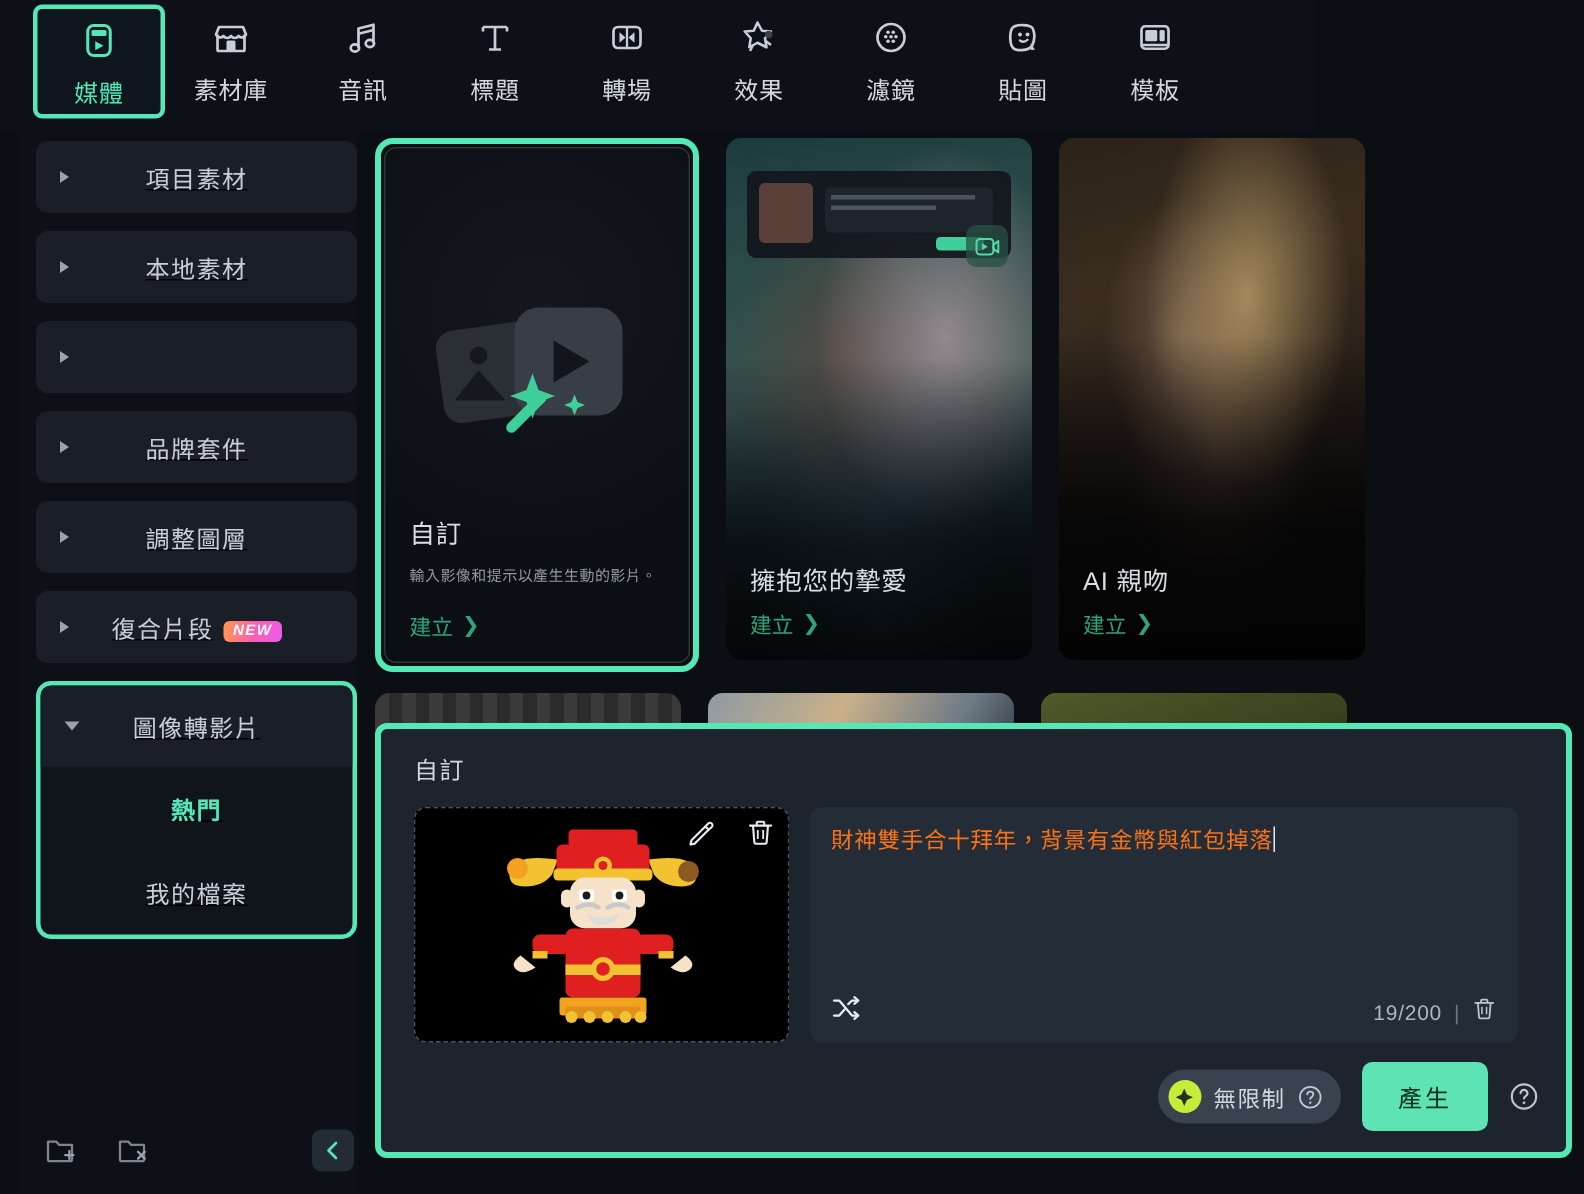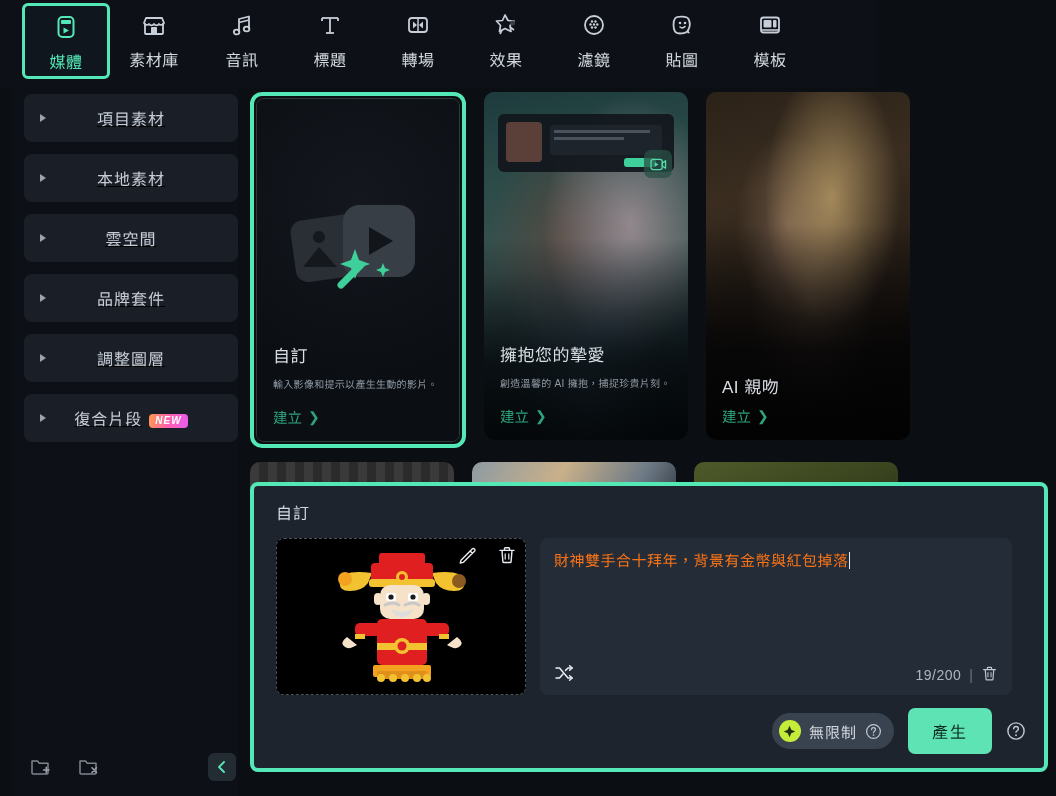--- a/index.html
+++ b/index.html
@@ -357,40 +357,51 @@
       <span class="side-label">項目素材</span>
     </div>
 
     <div class="side-item">
       <span class="caret"></span>
       <span class="side-label">本地素材</span>
     </div>
 
     <div class="side-item">
       <span class="caret"></span>
-      <span class="side-label">雲空間</span>
     </div>
 
     <div class="side-item">
       <span class="caret"></span>
       <span class="side-label">品牌套件</span>
     </div>
 
     <div class="side-item">
       <span class="caret"></span>
       <span class="side-label">調整圖層</span>
     </div>
 
     <div class="side-item">
       <span class="caret"></span>
       <span class="side-label">
         <span>復合片段</span><span class="badge-new">NEW</span>
       </span>
     </div>
 
+    <div class="side-group">
+      <div class="grp-head">
+        <span class="caret down"></span>
+        <span class="side-label">圖像轉影片</span>
+      </div>
+      <div class="grp-sub sel">
+        <span>熱門</span>
+      </div>
+      <div class="grp-sub norm">
+        <span>我的檔案</span>
+      </div>
+    </div>
 
     <div class="side-bottom">
       <span class="sb-ico">
         <svg width="22" height="20" viewBox="0 0 22 20" fill="none">
           <path d="M2 16 V4 h5.5 l1.8 2.2 H18 V16 a1 1 0 01-1 1 H3 a1 1 0 01-1 -1 Z" stroke="#7d858f" stroke-width="1.5" stroke-linejoin="round"></path>
           <path d="M13.5 13 H19 M16.25 10.3 V15.7" stroke="#9aa3ae" stroke-width="1.5" stroke-linecap="round"></path>
         </svg>
       </span>
       <span class="sb-ico">
         <svg width="22" height="20" viewBox="0 0 22 20" fill="none">
@@ -450,21 +461,20 @@
         </div>
         <div class="mini-badge">
           <svg width="17" height="15" viewBox="0 0 18 16" fill="none">
             <rect x="1" y="2.5" width="12" height="11" rx="2.5" stroke="#55d9a8" stroke-width="1.4"></rect>
             <path d="M13 6.5 L16.5 4 V12 L13 9.5 Z" stroke="#55d9a8" stroke-width="1.4" stroke-linejoin="round"></path>
             <path d="M5 5.5 L9 8 L5 10.5 Z" fill="#55d9a8"></path>
           </svg>
         </div>
         <div class="card-overlay">
           <div class="card-title">擁抱您的摯愛</div>
-          <div class="card-desc">創造溫馨的 AI 擁抱，捕捉珍貴片刻。</div>
           <div class="card-cta">
             <span>建立</span>
             <span class="chev">❯</span>
           </div>
         </div>
       </div>
 
       <div class="card">
         <div class="card-art" style="background:
                radial-gradient(ellipse at 62% 30%, rgba(225,190,125,.62) 0%, rgba(0,0,0,0) 38%),

